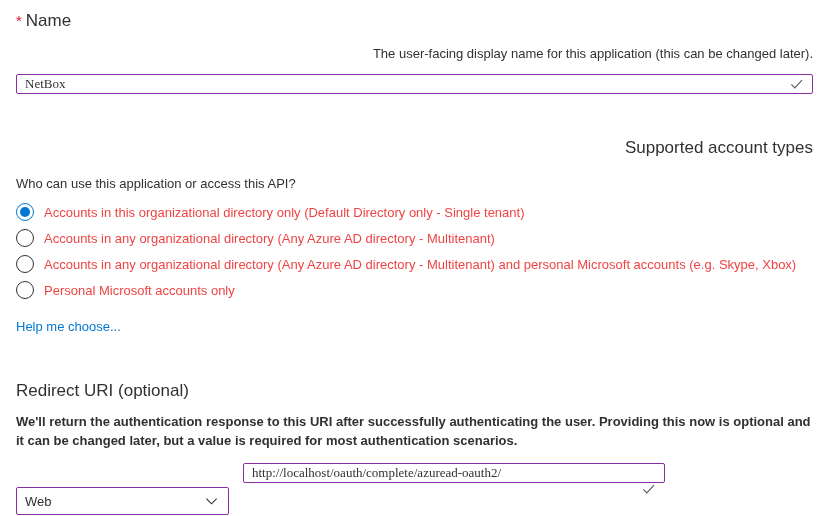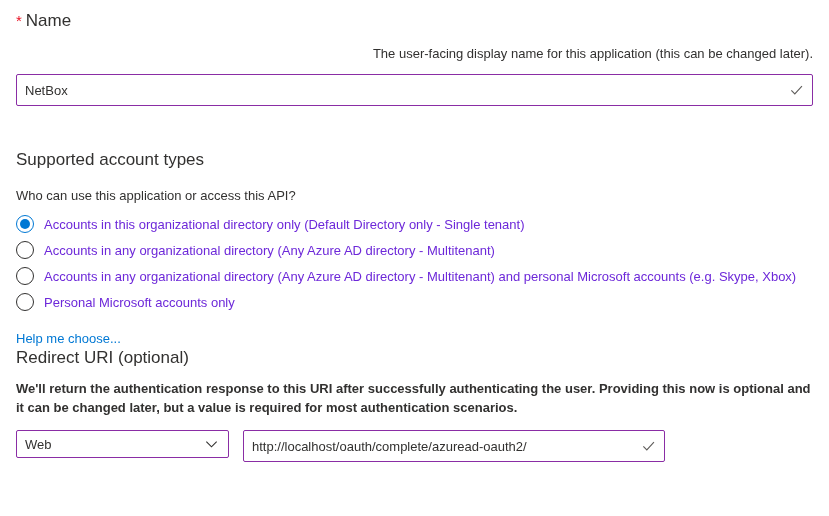--- a/index.html
+++ b/index.html
@@ -23,86 +23,87 @@
   .desc-text {
     font-size: 13px;
     line-height: 19px;
     color: #323130;
   }
   #name-desc { margin-top: 12px; text-align: right; }
 
   .input-wrap { position: relative; }
   .text-input {
     width: 100%;
-    height: 32px;
+    height: 20px;
     border: 1px solid #8A2DA5;
     border-radius: 2px;
     padding: 0 30px 0 8px;
-    font-family: Liberation Sans, sans-serif;
+    font-family: Liberation Serif, serif;
     font-size: 13px;
     color: #323130;
     outline: none;
     background: #fff;
   }
   .input-icon {
     position: absolute;
     right: 9px; top: 50%;
     transform: translateY(-50%);
     display: flex; align-items: center;
   }
   #name-input-wrap { margin-top: 11px; }
 
-  #account-types-heading { margin-top: 43px; }
+  #account-types-heading { margin-top: 43px; text-align: right; }
   #account-question { margin-top: 15px; }
 
   .radio-group { margin-top: 6px; }
   .radio-row {
     display: flex;
     align-items: center;
     height: 26px;
     cursor: pointer;
   }
   .radio-circle {
     width: 18px; height: 18px;
     border: 1px solid #323130;
     border-radius: 50%;
     background: #fff;
     flex: 0 0 18px;
     display: flex; align-items: center; justify-content: center;
   }
   .radio-row.selected .radio-circle { border-color: #0078d4; }
   .radio-dot { width: 10px; height: 10px; border-radius: 50%; background: transparent; }
   .radio-row.selected .radio-dot { background: #0078d4; }
-  .radio-label { margin-left: 10px; font-size: 13px; color: #6d28d9; }
+  .radio-label { margin-left: 10px; font-size: 13px; color: #ef4444; }
 
   .link {
     display: inline-block;
     margin-top: 16px;
     font-size: 13px;
     color: #0078d4;
     text-decoration: none;
     cursor: pointer;
   }
 
-  #redirect-heading { }
+  #redirect-heading { margin-top: 45px; }
   #redirect-desc { margin-top: 10px; max-width: 797px; font-weight: bold; }
 
   .uri-row { margin-top: 13px; display: flex; gap: 14px; }
   .select-box {
     position: relative;
     width: 213px;
     height: 28px;
     border: 1px solid #8A2DA5;
     border-radius: 2px;
     background: #fff;
     display: flex; align-items: center;
     padding: 0 30px 0 8px;
     font-size: 13px;
     color: #323130;
     cursor: pointer;
+    margin-top: 24px;
   }
   .uri-input-wrap { width: 422px; }
 </style>
 </head>
 <body>
 
 <div class="page">
 
   
   <div class="section-heading"><span class="required-marker">*</span><span>Name</span></div>

